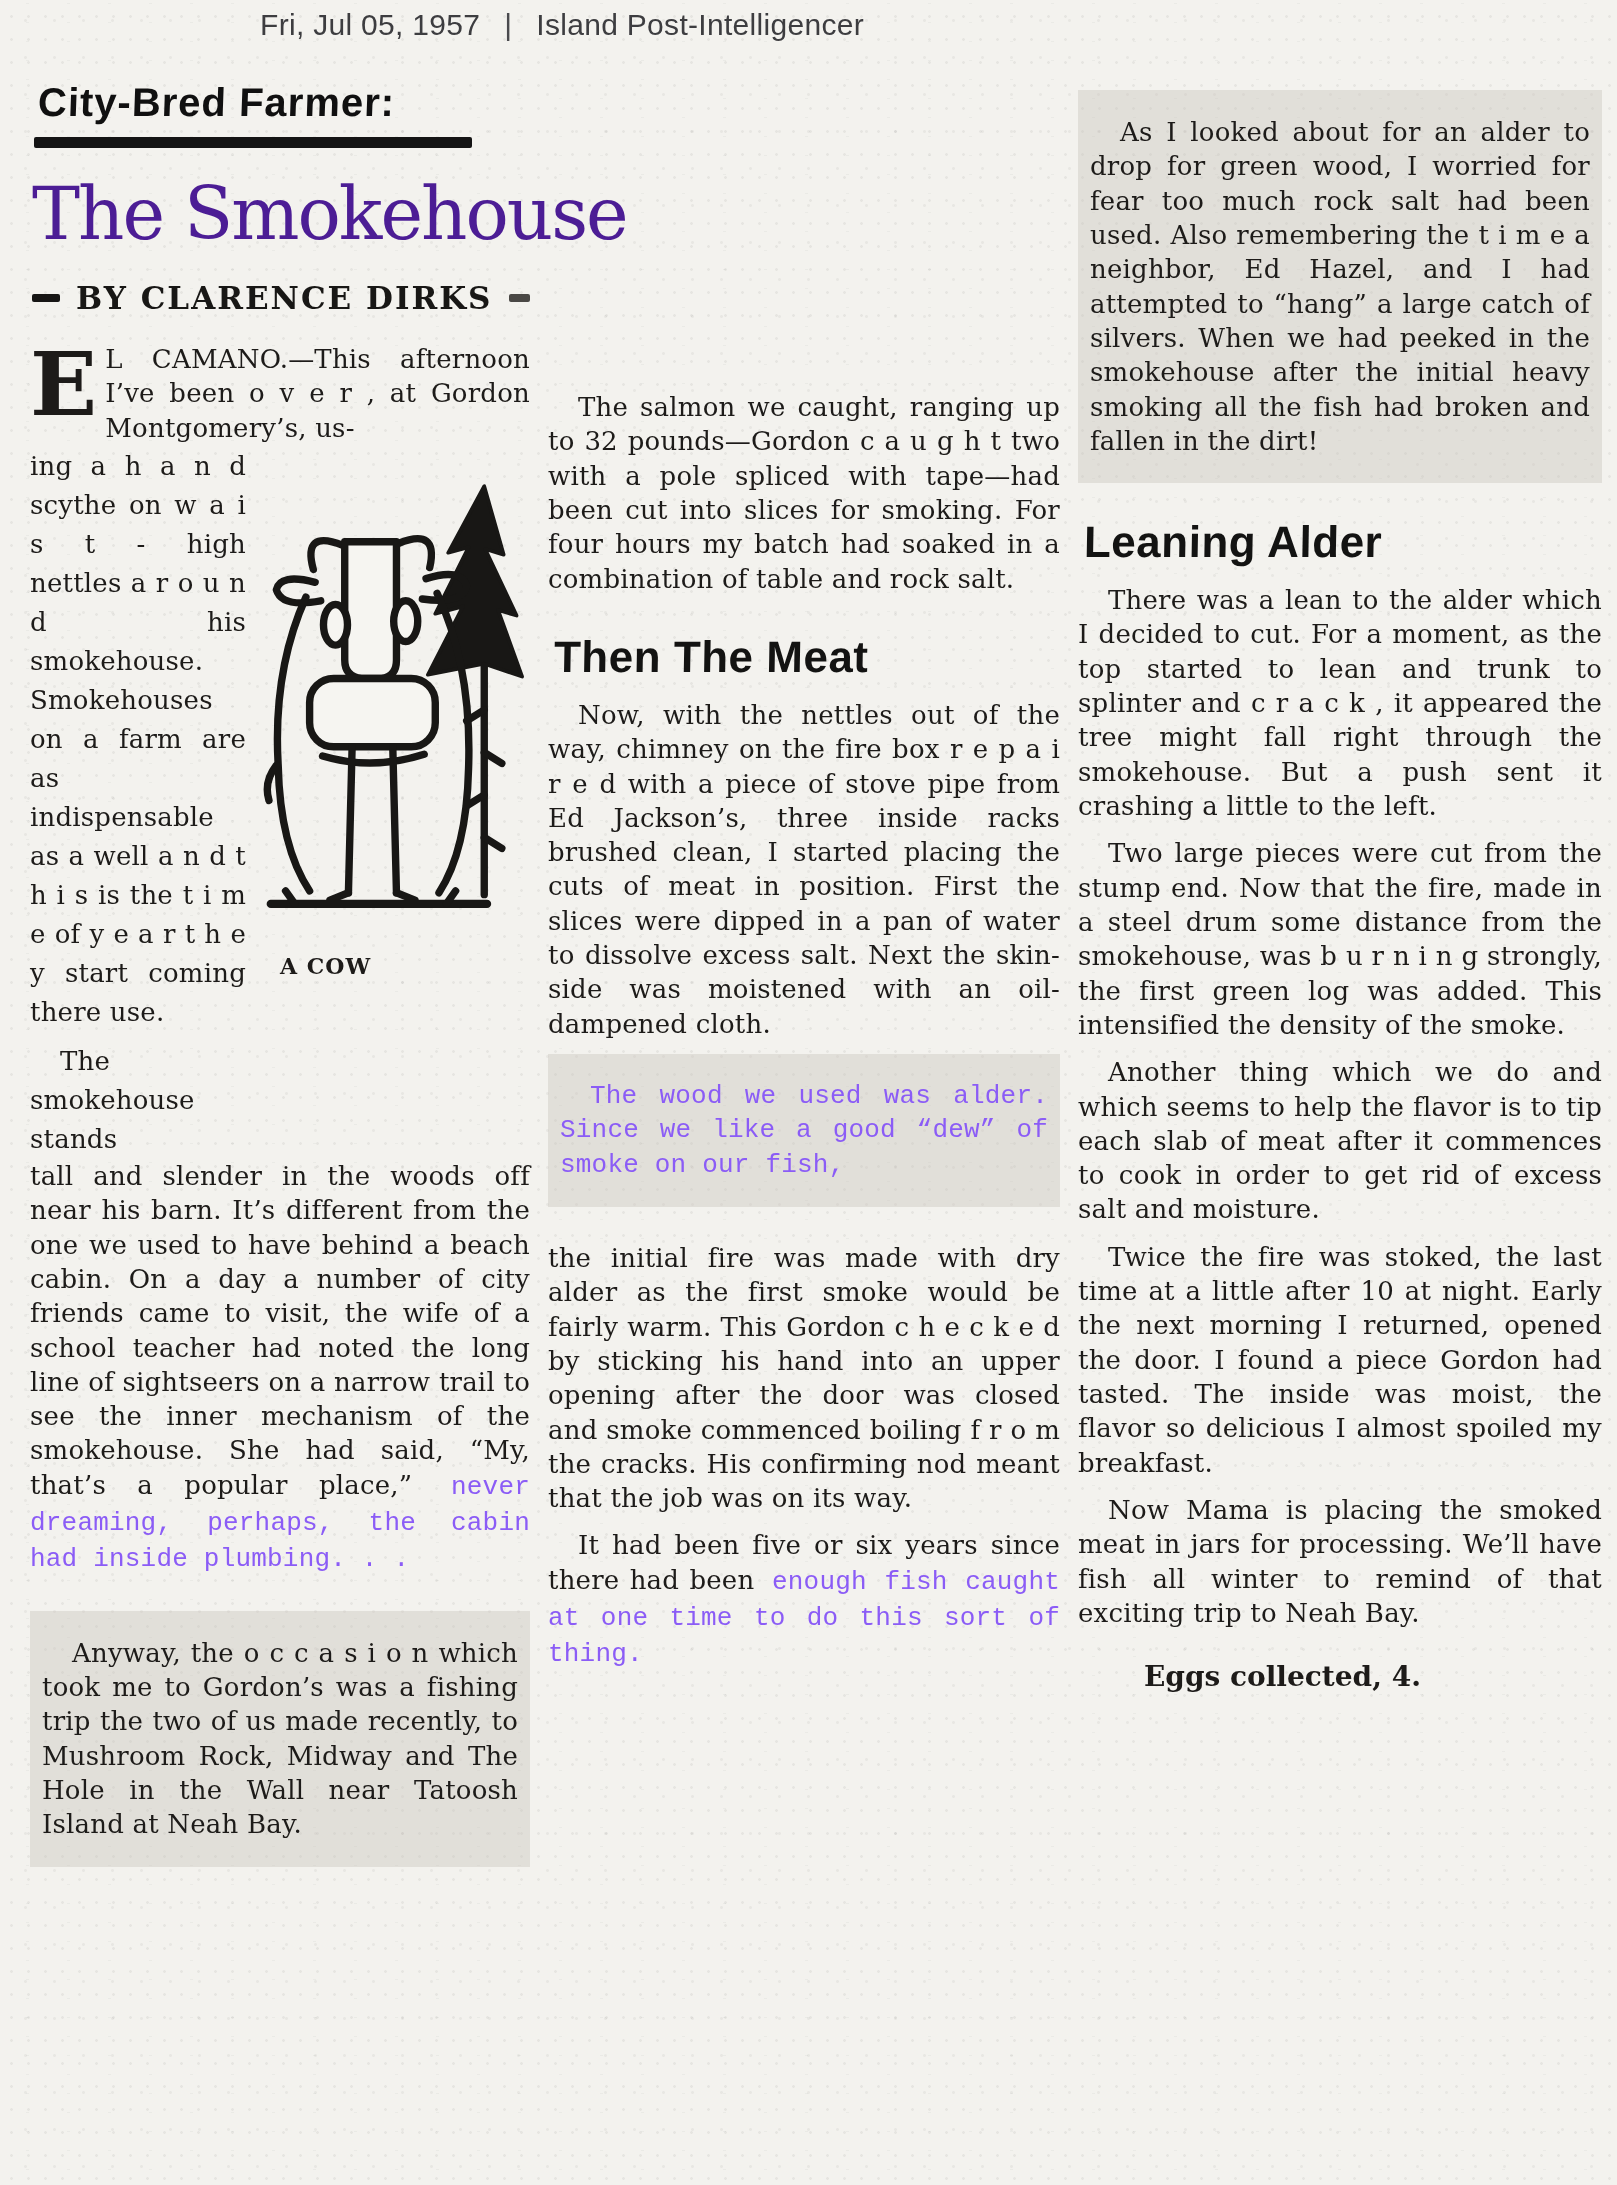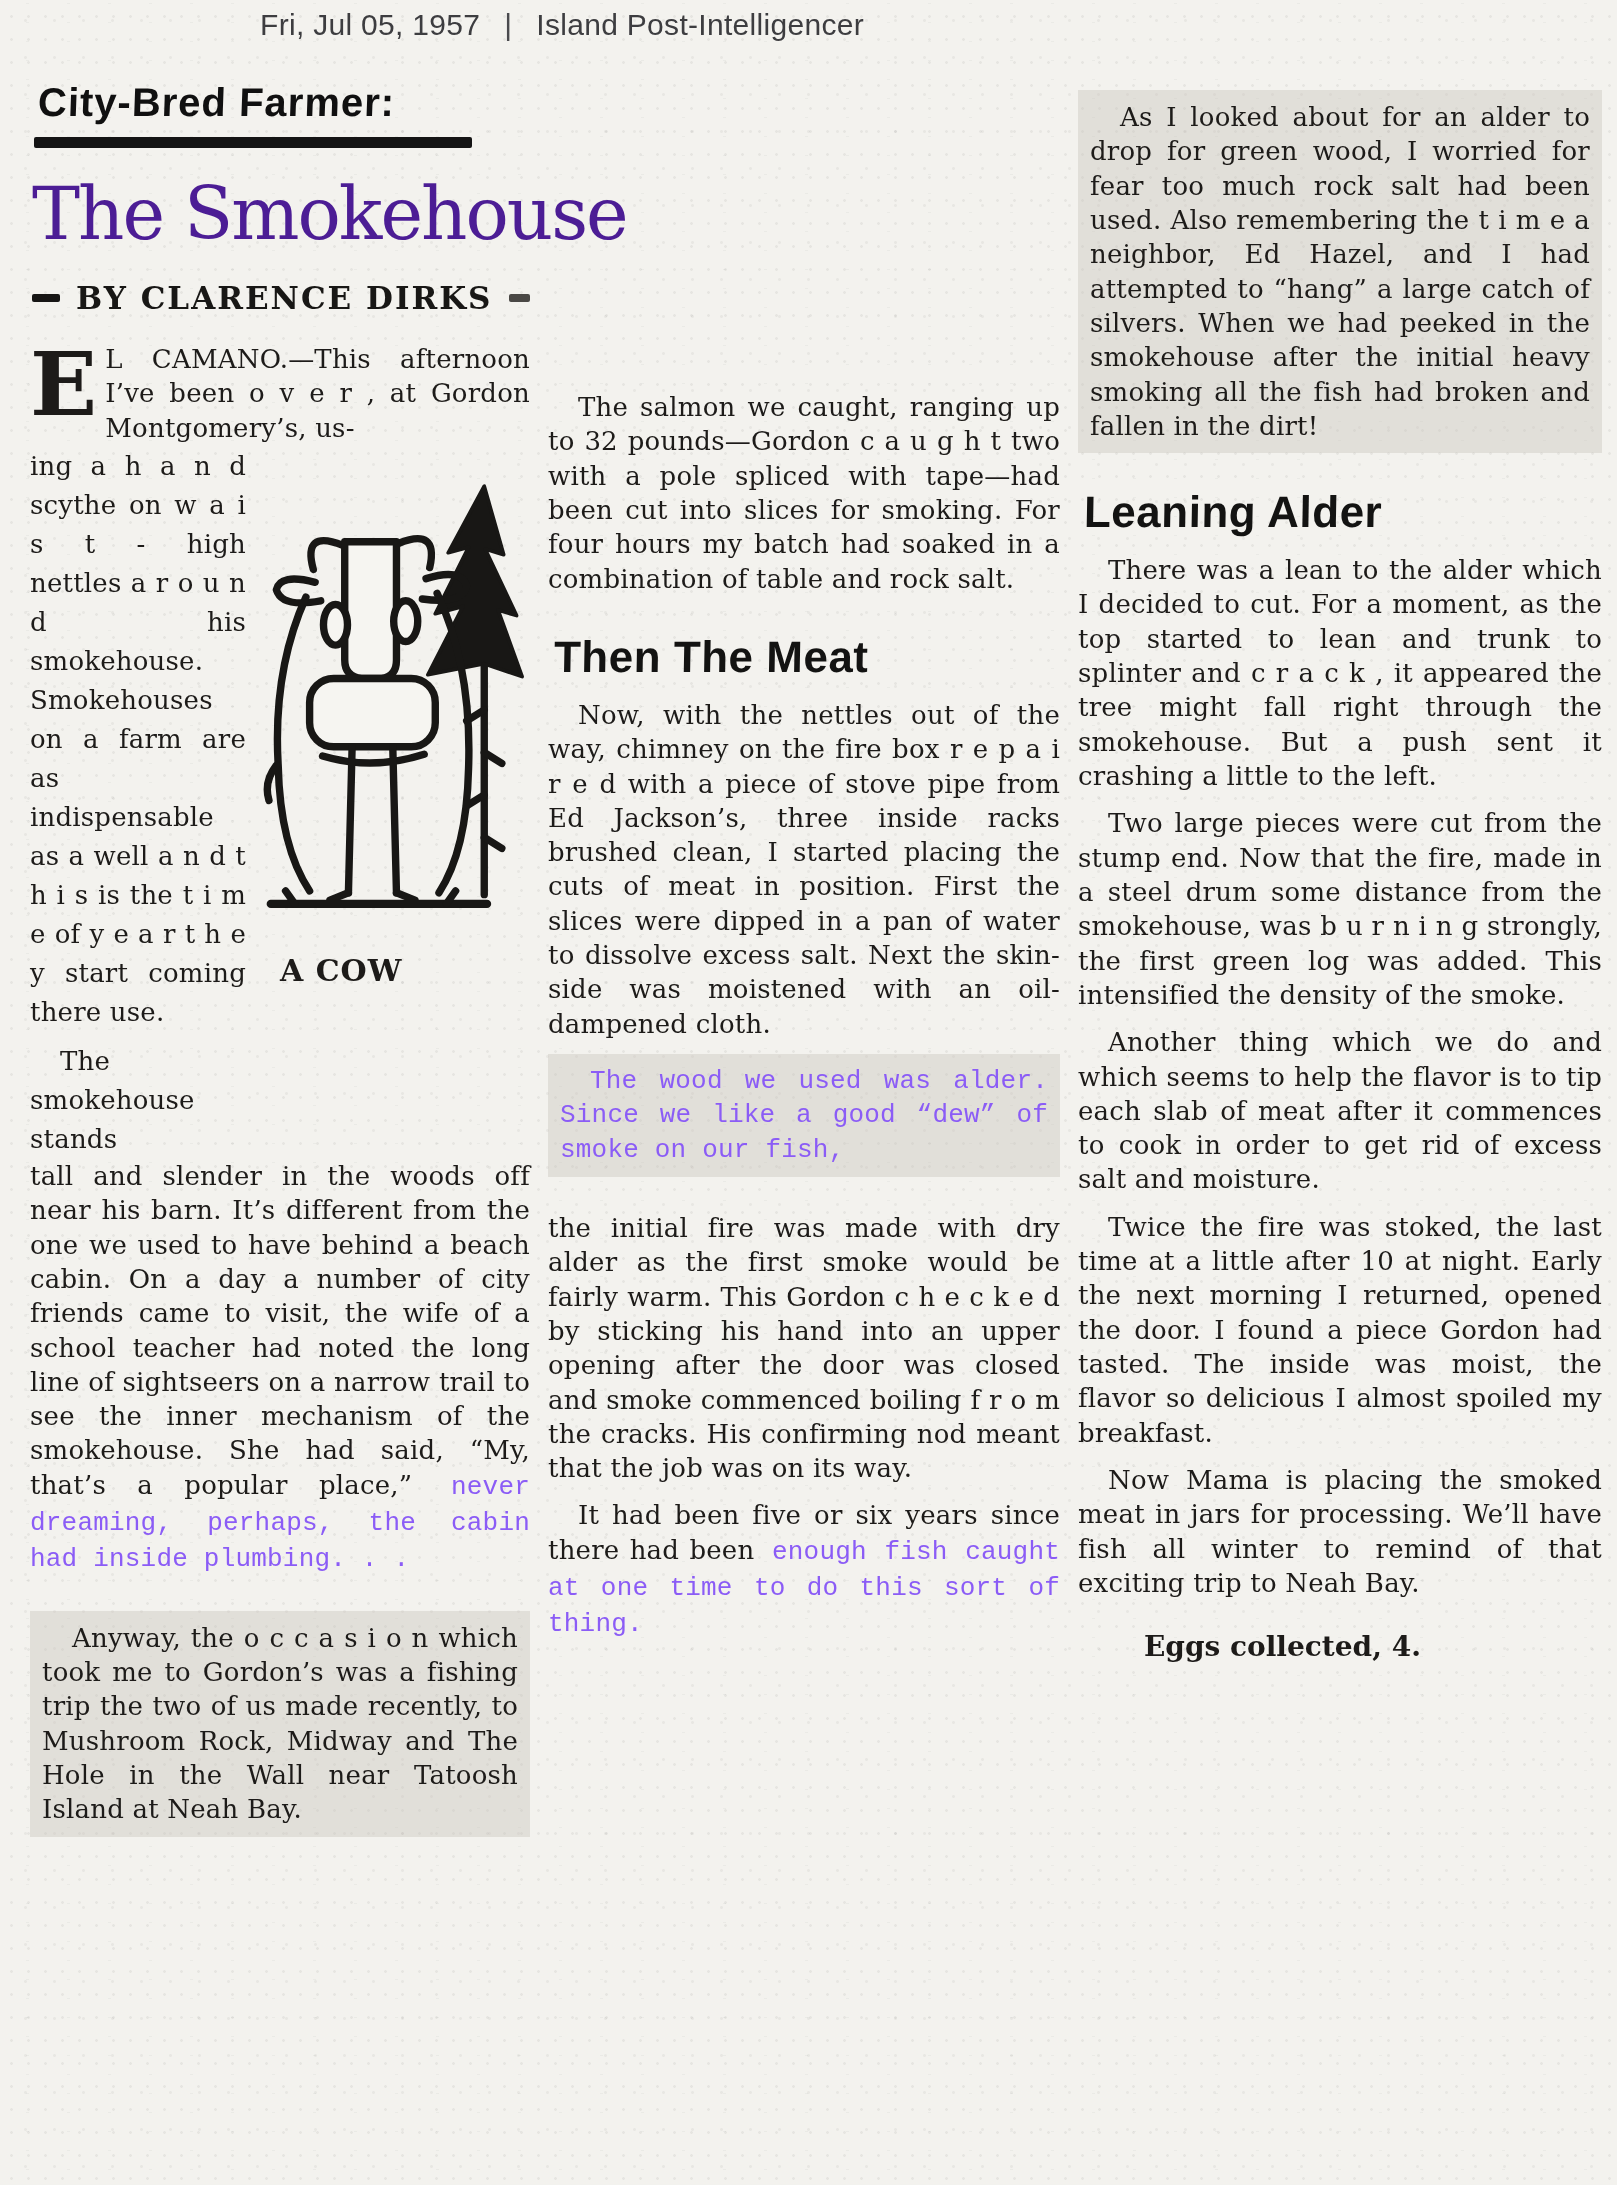--- a/index.html
+++ b/index.html
@@ -44,22 +44,22 @@
   .byline{font-weight:700;font-size:31px;letter-spacing:2px;margin:0 16px;color:#181715;}
   .body-text{font-size:26px;line-height:1.32;text-align:justify;letter-spacing:.2px;}
   .para{margin-top:13px;}
   .indent{text-indent:30px;}
   .lead-wide{margin-top:26px;}
   .dropcap{float:left;font-size:88px;line-height:.78;font-weight:700;padding:8px 8px 0 0;}
   .wrap-row{display:flex;margin-top:2px;}
   .narrow{width:216px;flex:none;line-height:1.5;}
   .narrow .para{margin-top:10px;}
   .figure{flex:1;padding:30px 0 0 10px;}
-  .cow-caption{font-weight:700;font-size:30px;letter-spacing:1px;margin:10px 0 0 24px;}
-  .tint{background:rgba(197,192,184,.38);padding:10px 12px;}
+  .cow-caption{font-weight:700;font-size:22px;letter-spacing:1px;margin:10px 0 0 24px;}
+  .tint{background:rgba(197,192,184,.38);padding:25px 12px;}
   .fade{color:#8b5cf6;font-family:Liberation Mono, monospace;}
   .subhead{
     font-family:"Liberation Sans",sans-serif;font-weight:700;font-size:44px;
     letter-spacing:.5px;color:#131312;margin:36px 0 16px 6px;transform:skewX(-1deg);
   }
   .col-middle{padding-top:330px;}
   .col-right{padding-top:30px;}
   .footer-note{font-weight:700;font-size:28px;margin:30px 0 0 66px;}
   .gap-lg{margin-top:34px;}
 </style>

